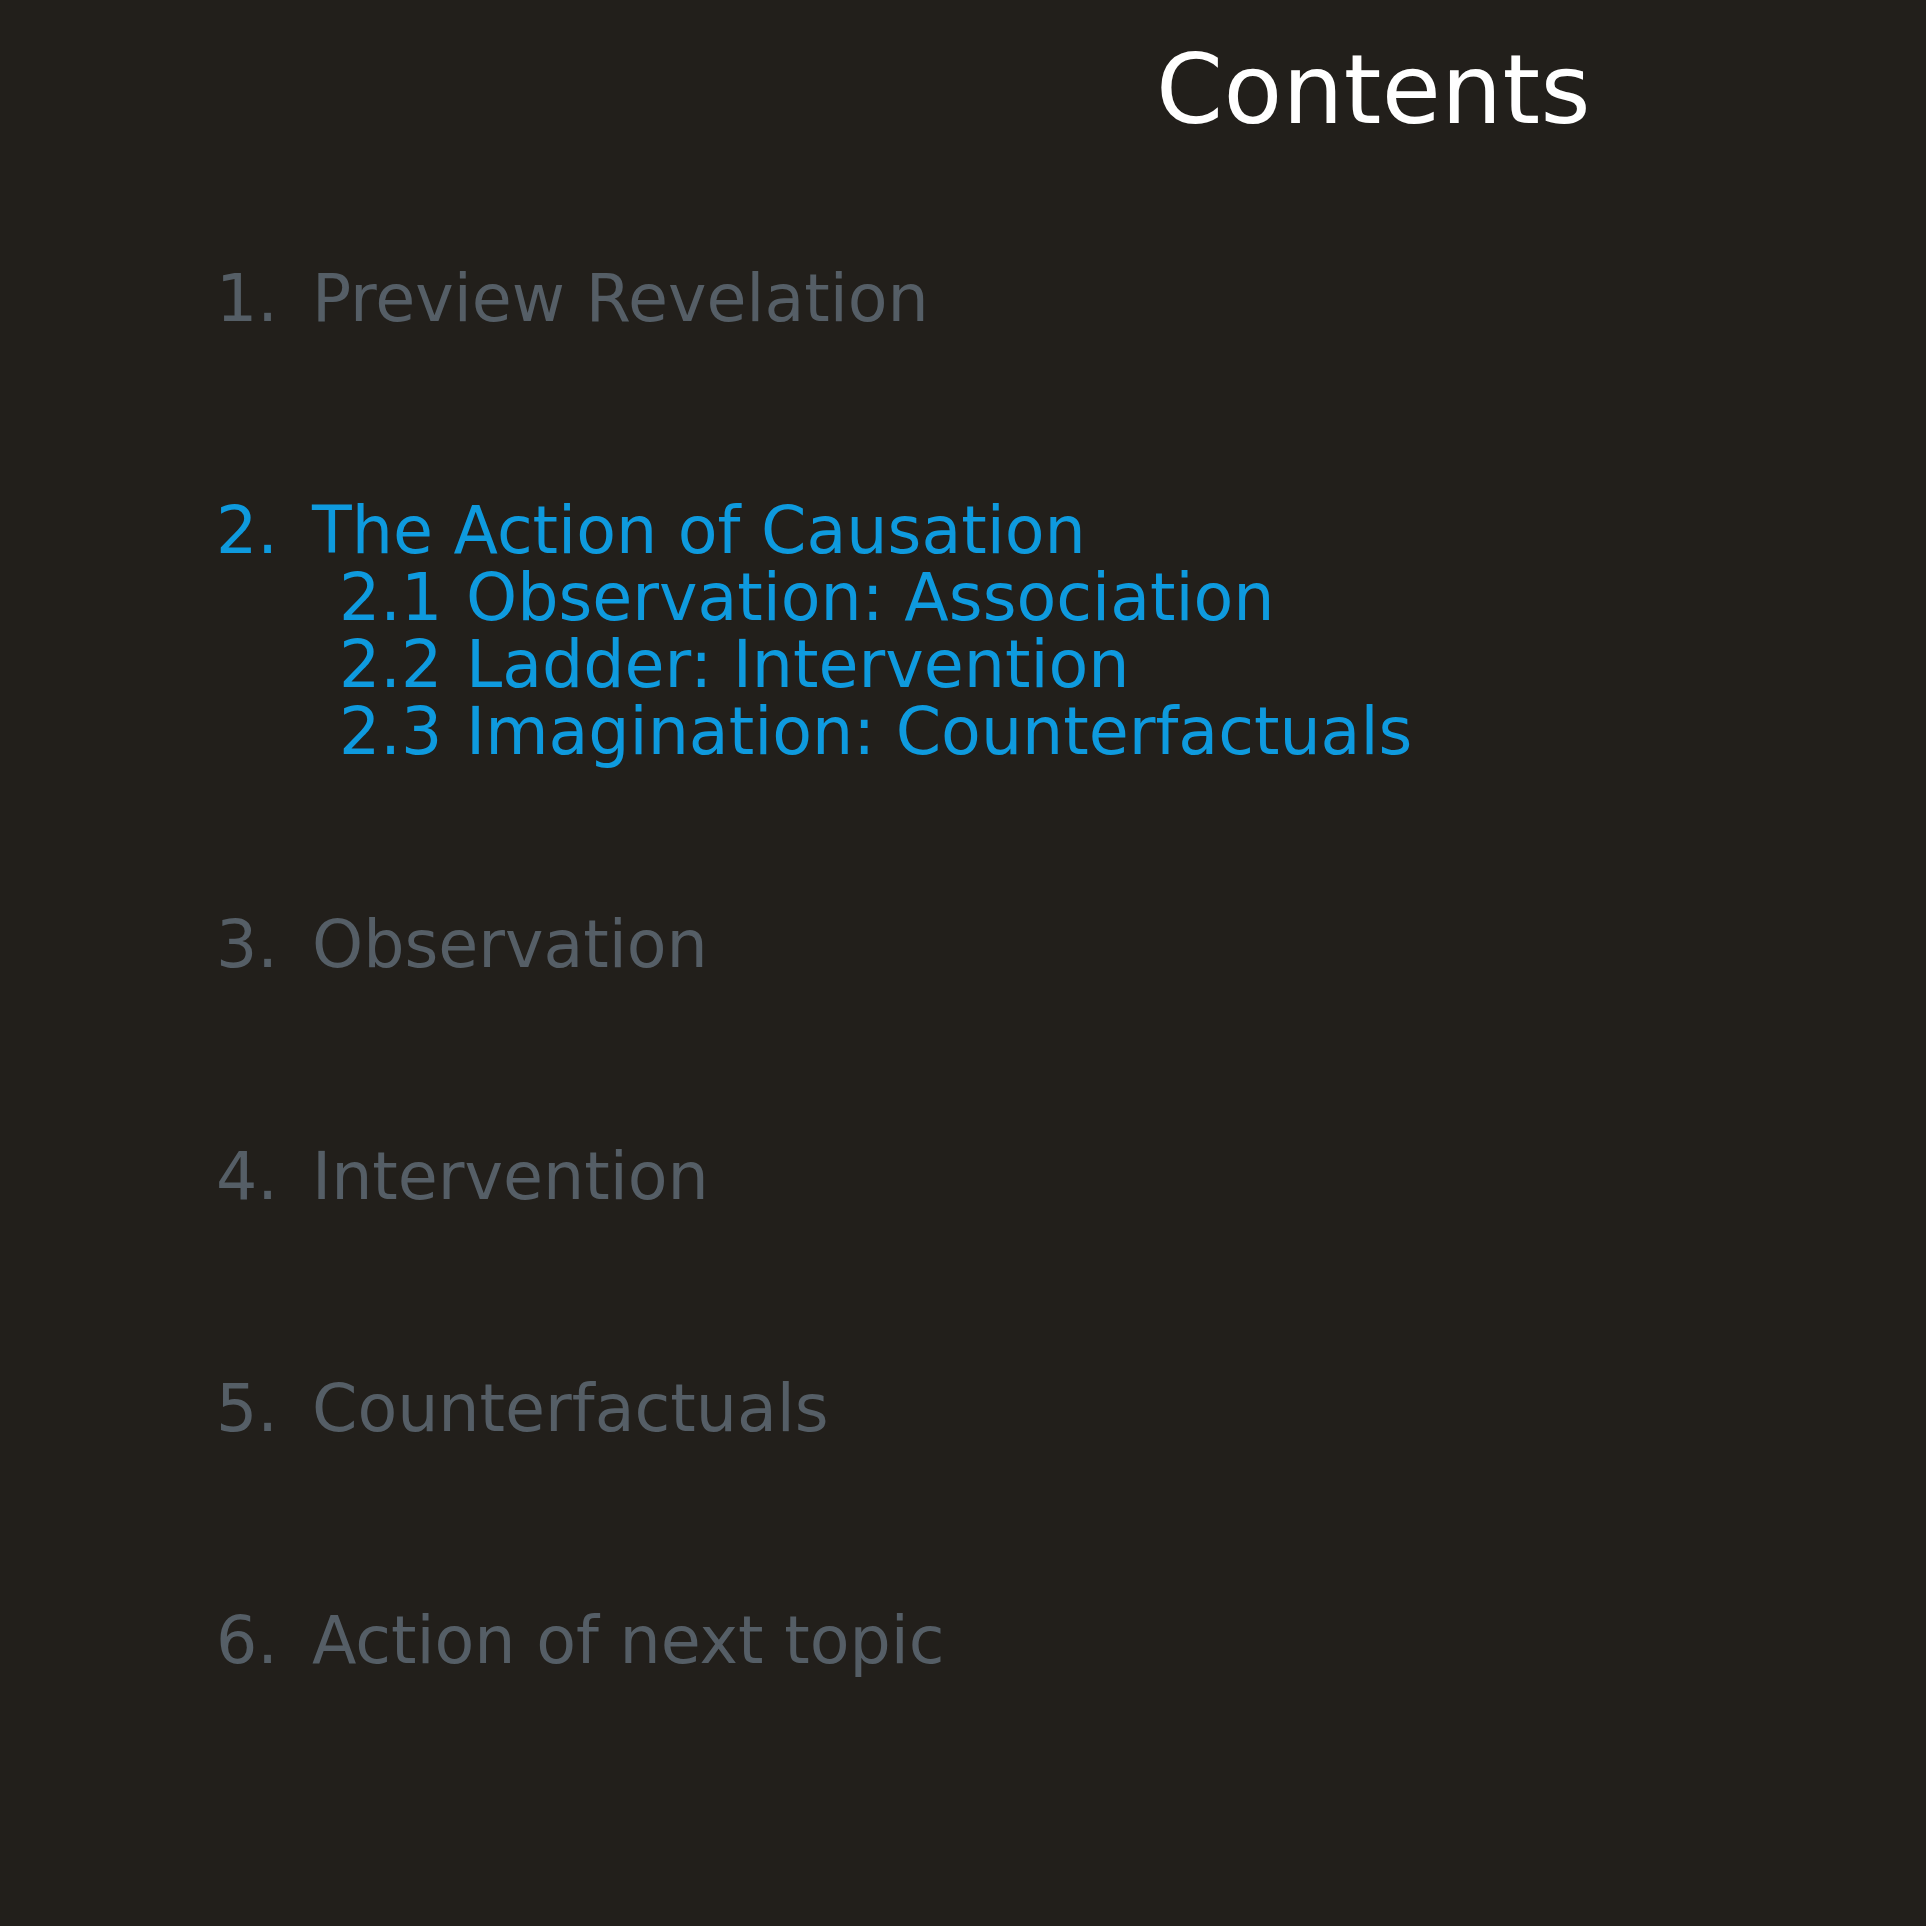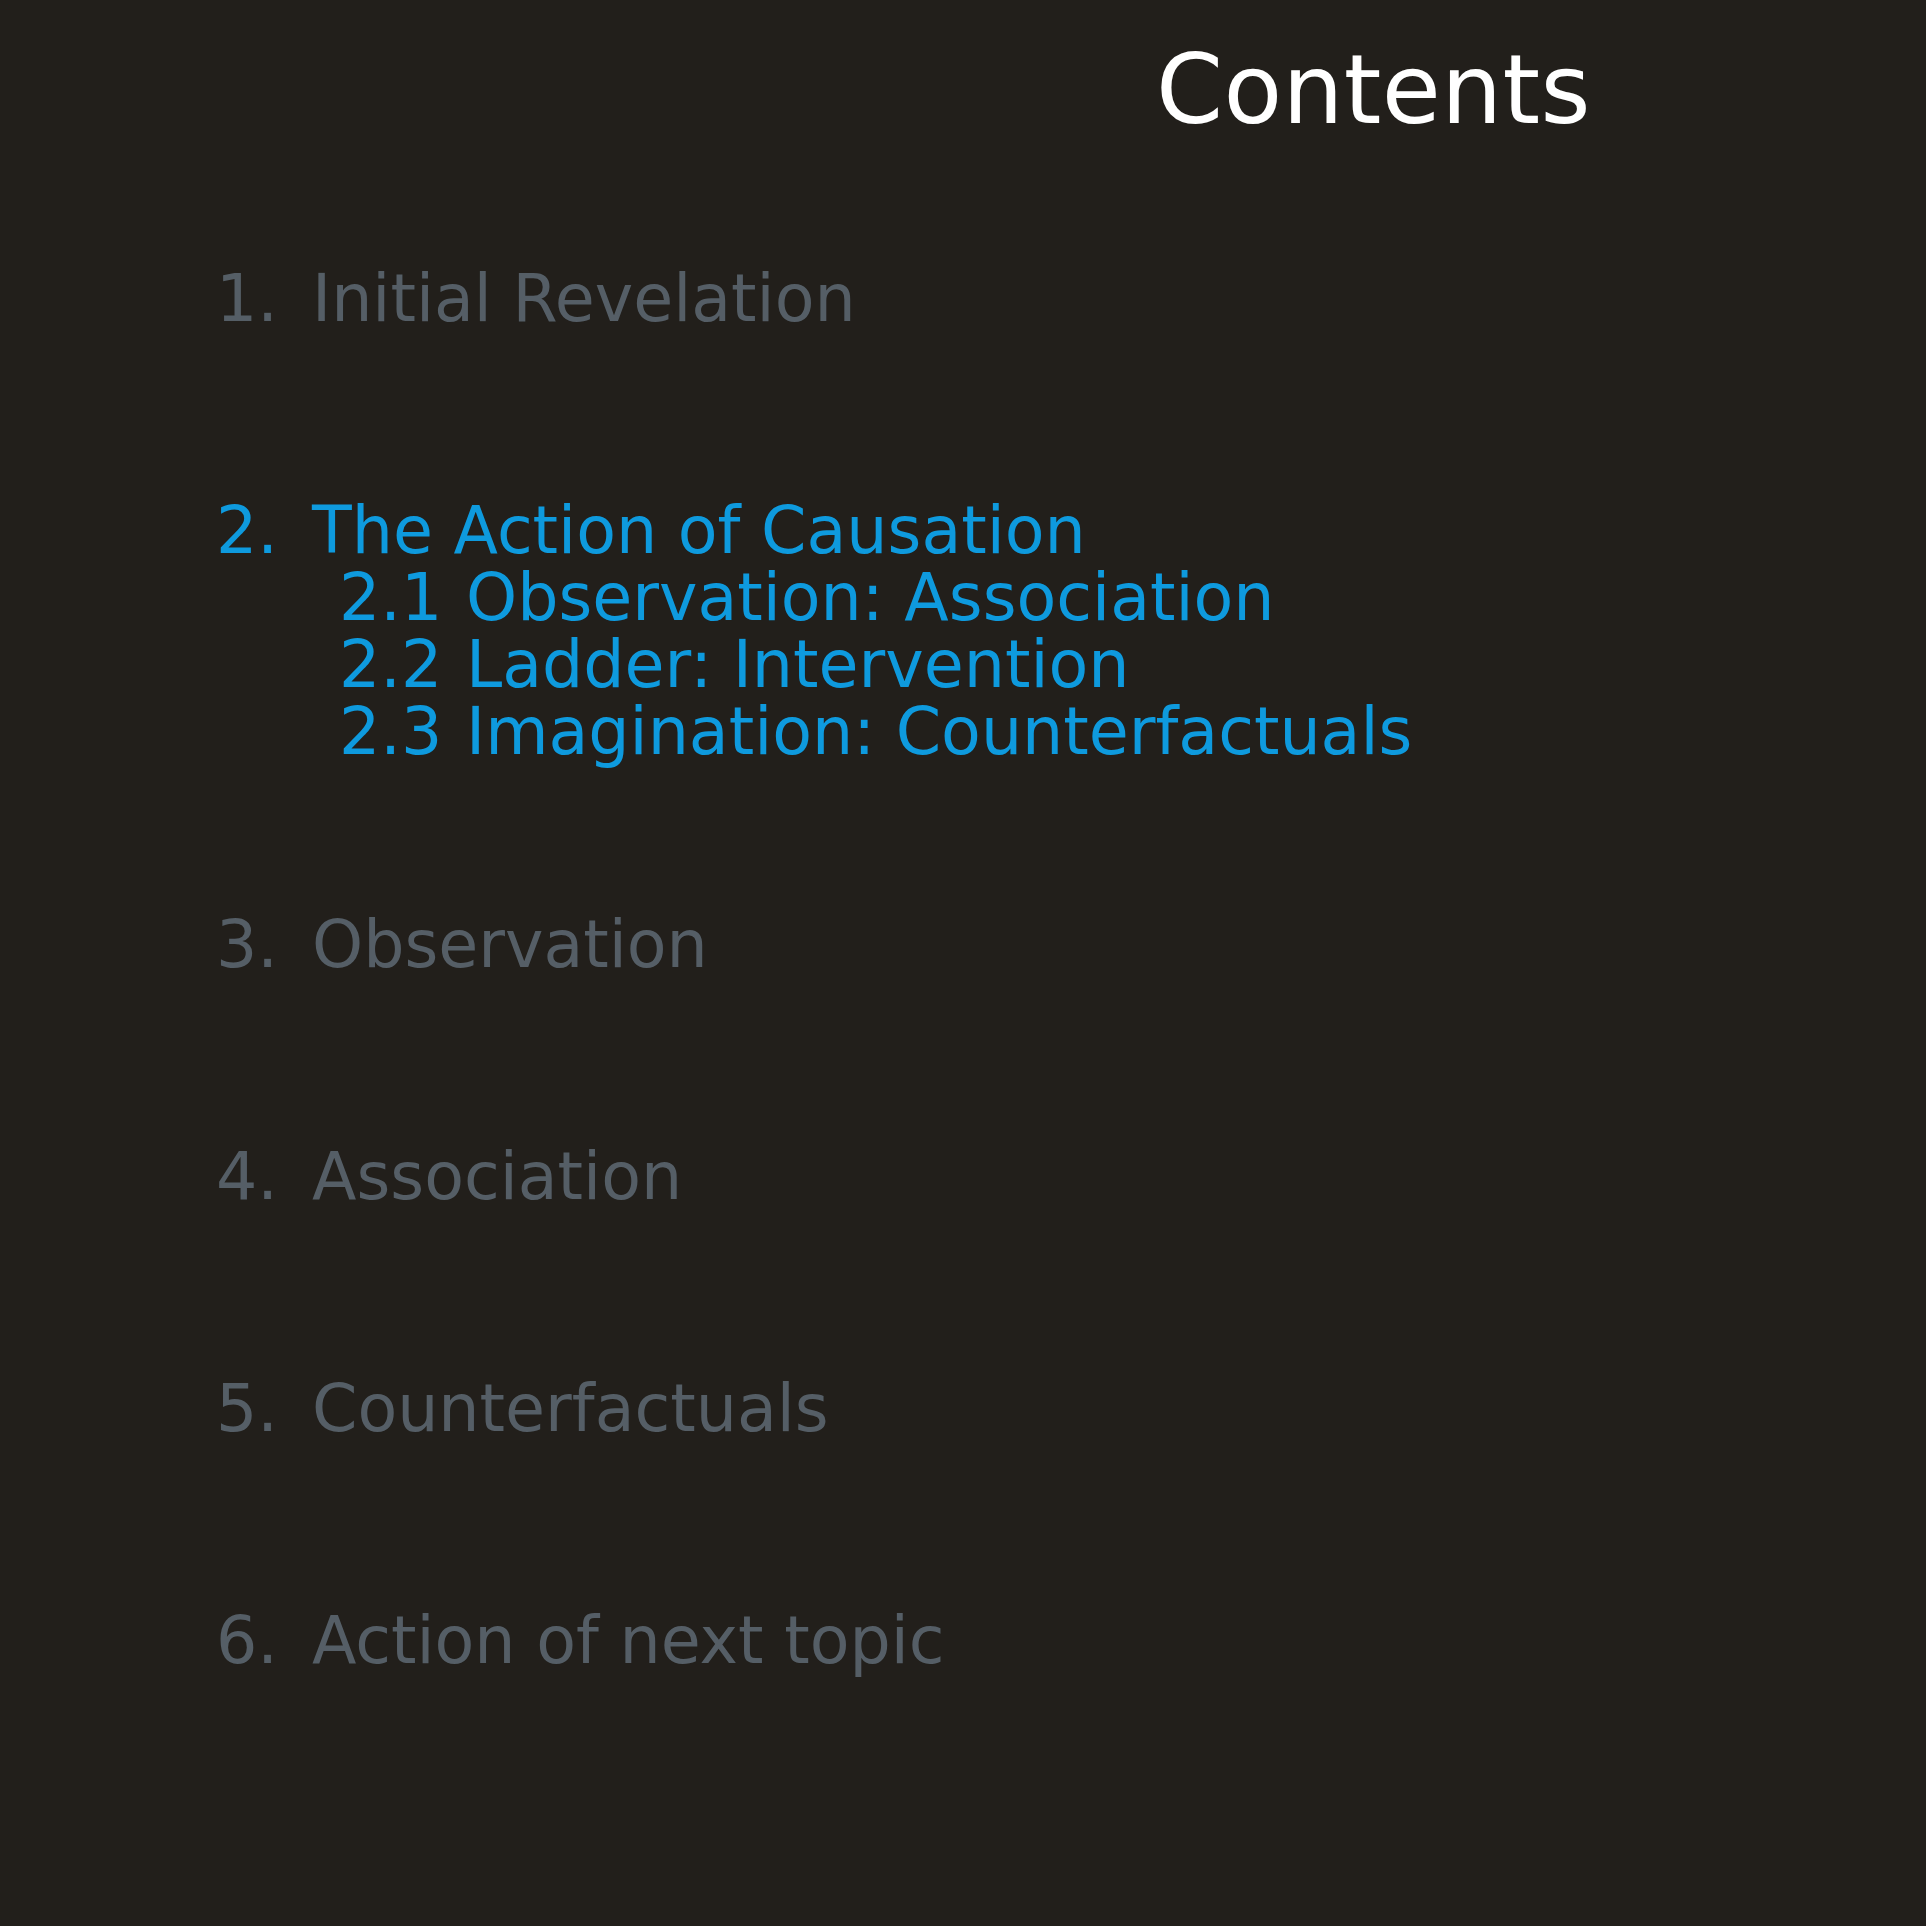--- a/index.html
+++ b/index.html
@@ -90,21 +90,21 @@
 <body>
 
 <div class="slide">
 
   <div class="slide-title">Contents</div>
 
   <div class="toc">
 
     <div class="toc-section">
       <div class="toc-entry">
-        <span class="num">1.</span><span class="lbl">Initial Revelation</span>
+        <span class="num">1.</span><span class="lbl">Preview Revelation</span>
       </div>
     </div>
     <div class="gap-section"></div>
 
     <div class="toc-section">
       <div class="toc-entry current">
         <span class="num">2.</span><span class="lbl">The Action of Causation</span>
       </div>
       <div class="toc-sub">
         <span class="num">2.1</span><span class="lbl">Observation:  Association</span>
@@ -120,21 +120,21 @@
 
     <div class="toc-section">
       <div class="toc-entry">
         <span class="num">3.</span><span class="lbl">Observation</span>
       </div>
     </div>
     <div class="gap-section"></div>
 
     <div class="toc-section">
       <div class="toc-entry">
-        <span class="num">4.</span><span class="lbl">Association</span>
+        <span class="num">4.</span><span class="lbl">Intervention</span>
       </div>
     </div>
     <div class="gap-section"></div>
 
     <div class="toc-section">
       <div class="toc-entry">
         <span class="num">5.</span><span class="lbl">Counterfactuals</span>
       </div>
     </div>
     <div class="gap-section"></div>

